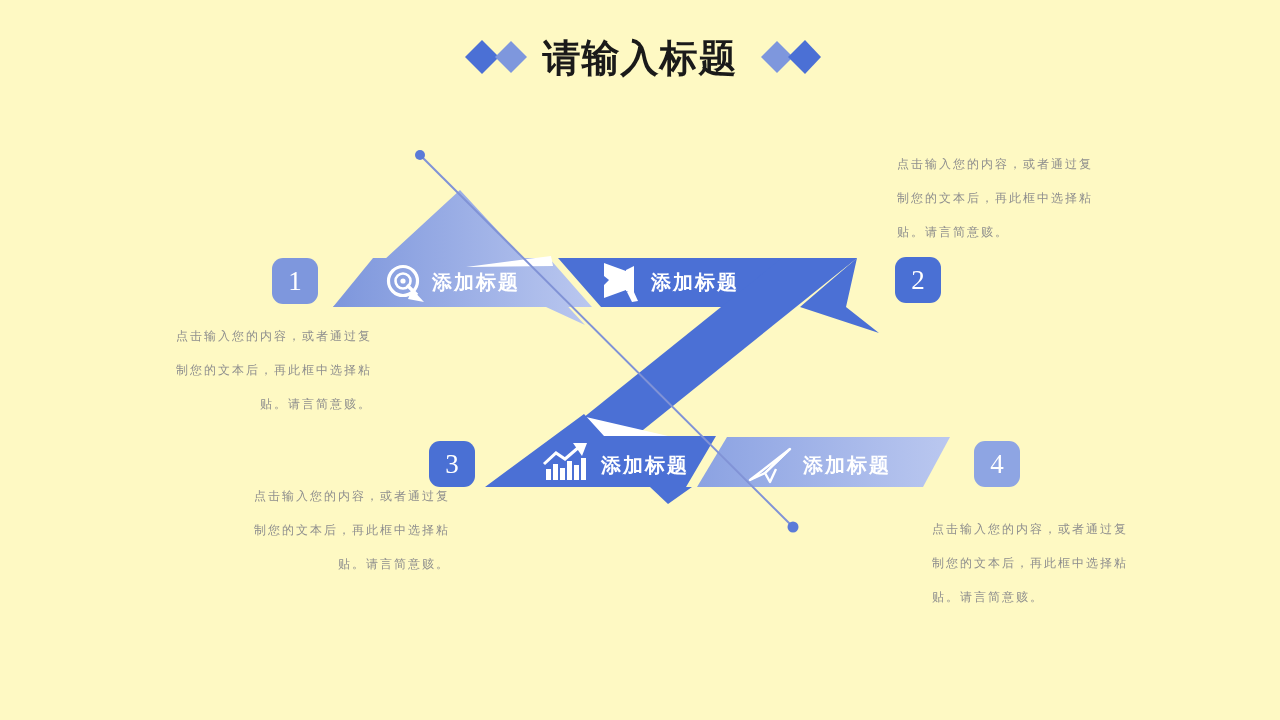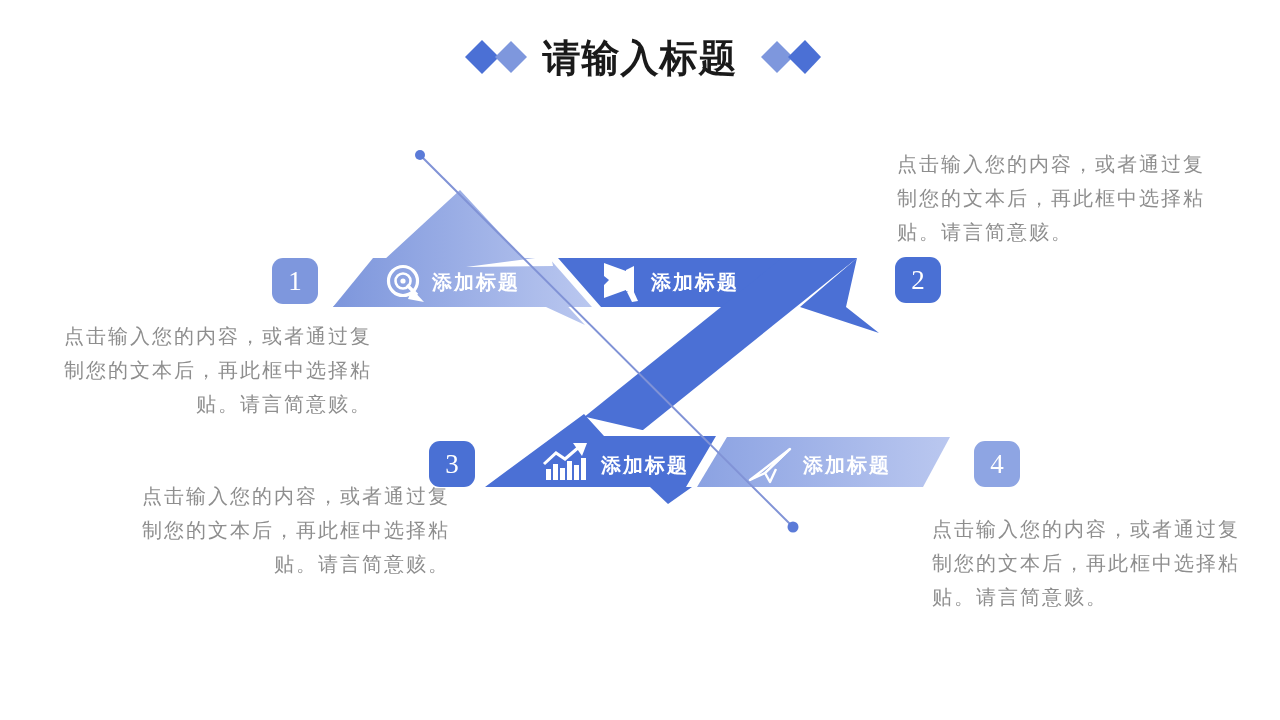--- a/index.html
+++ b/index.html
@@ -1,19 +1,19 @@
 <!DOCTYPE html>
 <html><head>
 <meta charset="utf-8">
 <style>
   html,body{margin:0;padding:0;background:#e8e8e8;}
   .slide{
     position:relative;
     width:1280px;height:720px;
-    background:#ffffff;
+    background:#fef9c3;
     overflow:hidden;
     font-family:"Liberation Sans", sans-serif;
     margin:0 auto;
   }
   svg.diagram{position:absolute;left:0;top:0;width:1280px;height:720px;}
   .band-label{
     font-family:"Liberation Sans", sans-serif;
     font-weight:bold;
     font-size:20px;
     fill:#ffffff;
@@ -27,21 +27,21 @@
   .slide-title{
     font-family:"Liberation Sans", sans-serif;
     font-weight:bold;
     font-size:38px;
     fill:#1a1a1a;
     letter-spacing:1px;
   }
   .tblock{
     position:absolute;
     color:#8e8e8e;
-    font-size:20px;
+    font-size:12px;
     letter-spacing:2px;
     line-height:34px;
     white-space:nowrap;
   }
   .tblock span{display:block;}
   .tblock.align-right{text-align:right;}
   .tblock.align-left{text-align:left;}
   .tb-left{top:319px;right:908px;}
   .tb-top-right{top:147px;left:897px;}
   .tb-bottom-left{top:479px;right:830px;}

